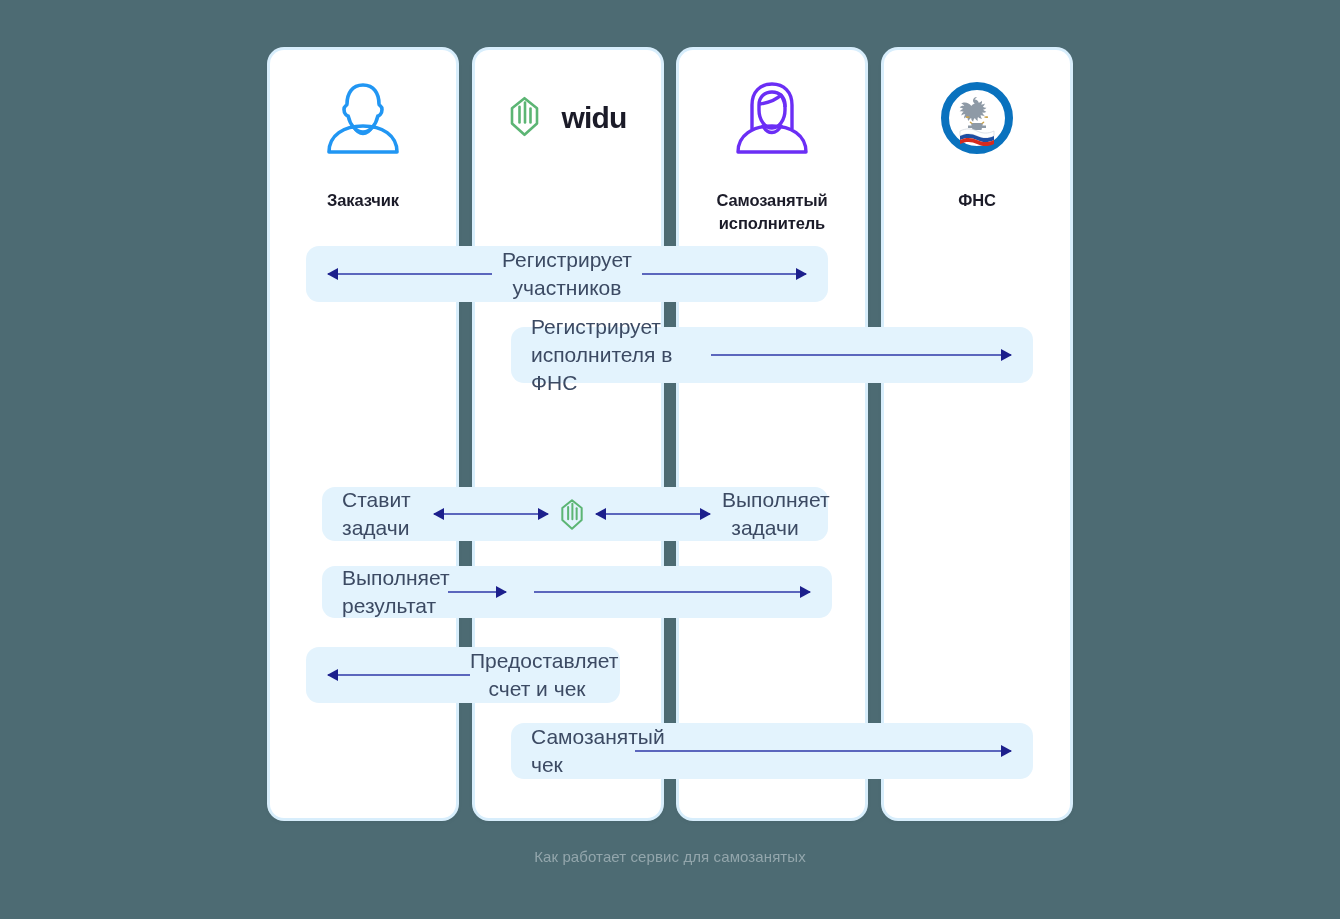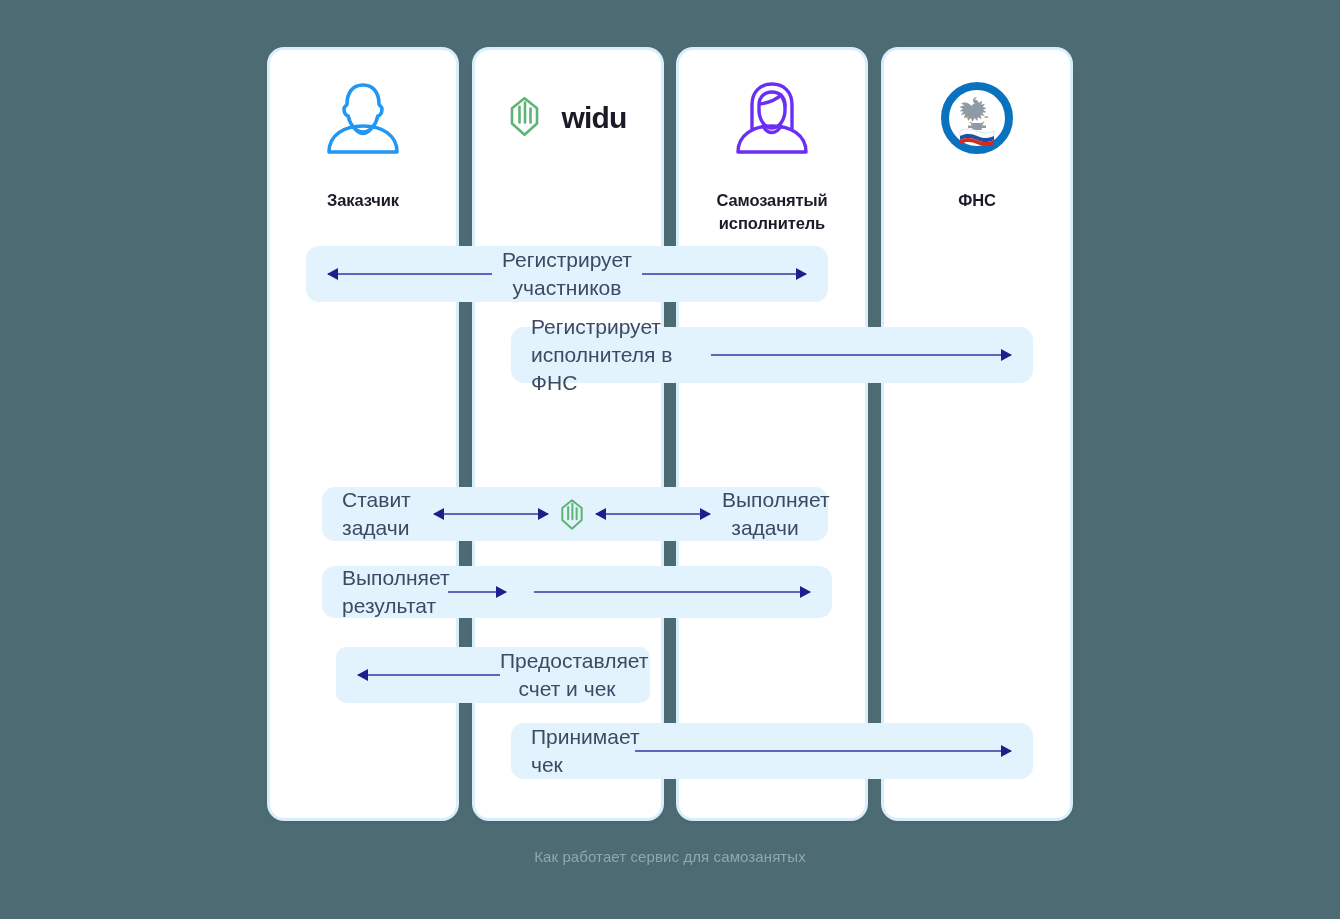--- a/index.html
+++ b/index.html
@@ -196,27 +196,27 @@
 задачи</div>
   </div>
 
   <div class="band" style="left:322px; top:566px; width:510px; height:52px;">
     <div class="band-label left" style="width:92px; margin-left:20px;">Выполняет
 результат</div>
     <div class="arrow to-right" style="width:58px; margin:0 14px;"></div>
     <div class="arrow to-right grow" style="margin:0 22px 0 14px;"></div>
   </div>
 
-  <div class="band" style="left:336px; top:647px; width:314px; height:56px;border-radius:10px;">
+  <div class="band" style="left:306px; top:647px; width:314px; height:56px;">
     <div class="arrow to-left grow" style="margin-left:22px;"></div>
     <div class="band-label right" style="width:134px; margin-right:16px;">Предоставляет
 счет и чек</div>
   </div>
 
   <div class="band" style="left:511px; top:723px; width:522px; height:56px;">
-    <div class="band-label left" style="width:104px; margin-left:20px;">Принимает
+    <div class="band-label left" style="width:104px; margin-left:20px;">Самозанятый
 чек</div>
     <div class="arrow to-right grow" style="margin-right:22px;"></div>
   </div>
 
   <div class="caption">Как работает сервис для самозанятых</div>
 
 </div>
 
 </body></html>

